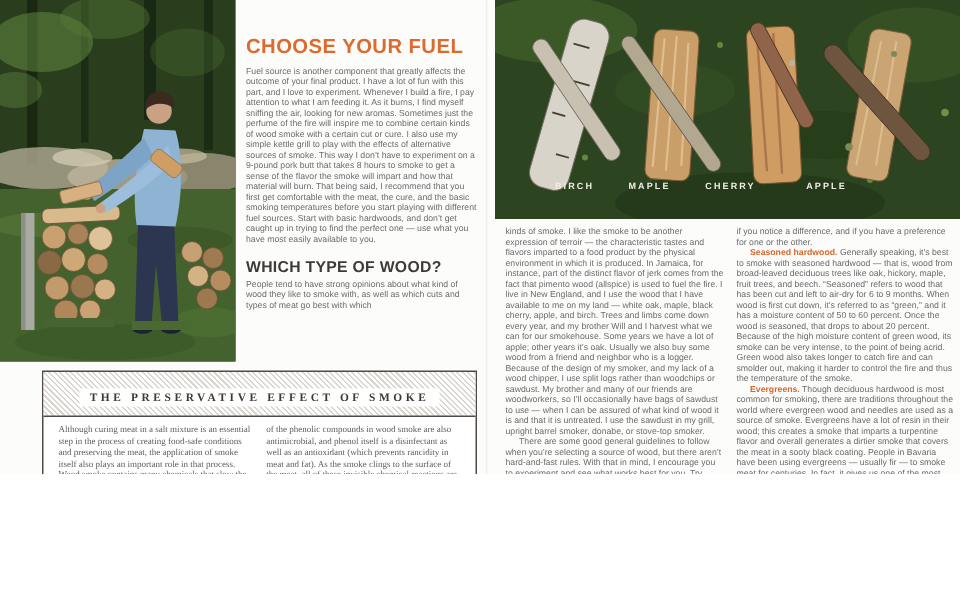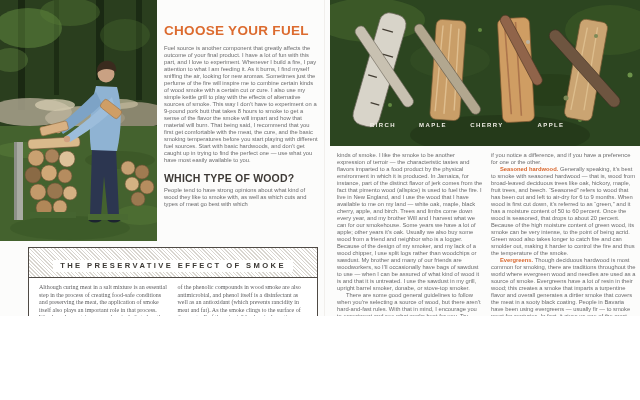--- a/index.html
+++ b/index.html
@@ -18,21 +18,21 @@
   .h1{font-size:13.5px;font-weight:800;letter-spacing:.3px;color:#dc6b2f;margin:0 0 7px 0;
       font-family:"Liberation Sans",sans-serif;}
   .body-txt{font-size:5.8px;line-height:7px;color:#6b6b6d;text-align:left;}
   .h2{font-size:10.5px;font-weight:700;color:#3e3a36;margin:8px 0 3px 0;letter-spacing:.2px;}
   
   .prebox{position:absolute;left:28px;top:247px;width:288px;background:#ffffff;
       border:1px solid #4f4a45;}
   .prebox-head{border-bottom:1px solid #4f4a45;text-align:center;padding:6px 0 5px 0;
       background:repeating-linear-gradient(45deg,#ffffff 0 1.6px,#d9d6d0 1.6px 2.6px);}
   .prebox-title{display:inline-block;background:#ffffff;padding:1.5px 7px;
-      font-family:Liberation Sans, sans-serif;font-size:7.6px;font-weight:bold;
+      font-family:Liberation Serif, serif;font-size:7.6px;font-weight:bold;
       letter-spacing:2.4px;color:#3c3935;white-space:nowrap;}
   .prebox-body{display:flex;gap:9px;padding:6px 10px 7px 10px;}
   .prebox-body p{flex:1;font-family:"Liberation Serif",serif;font-size:6px;
       line-height:7.6px;color:#5c5c5e;}
   
   .rcol{position:absolute;top:152px;width:146px;}
   #rcol1{left:337px;}
   #rcol2{left:491px;width:145px;}
   .ind{text-indent:9px;}
   .lead{color:#d8672e;font-weight:bold;}

